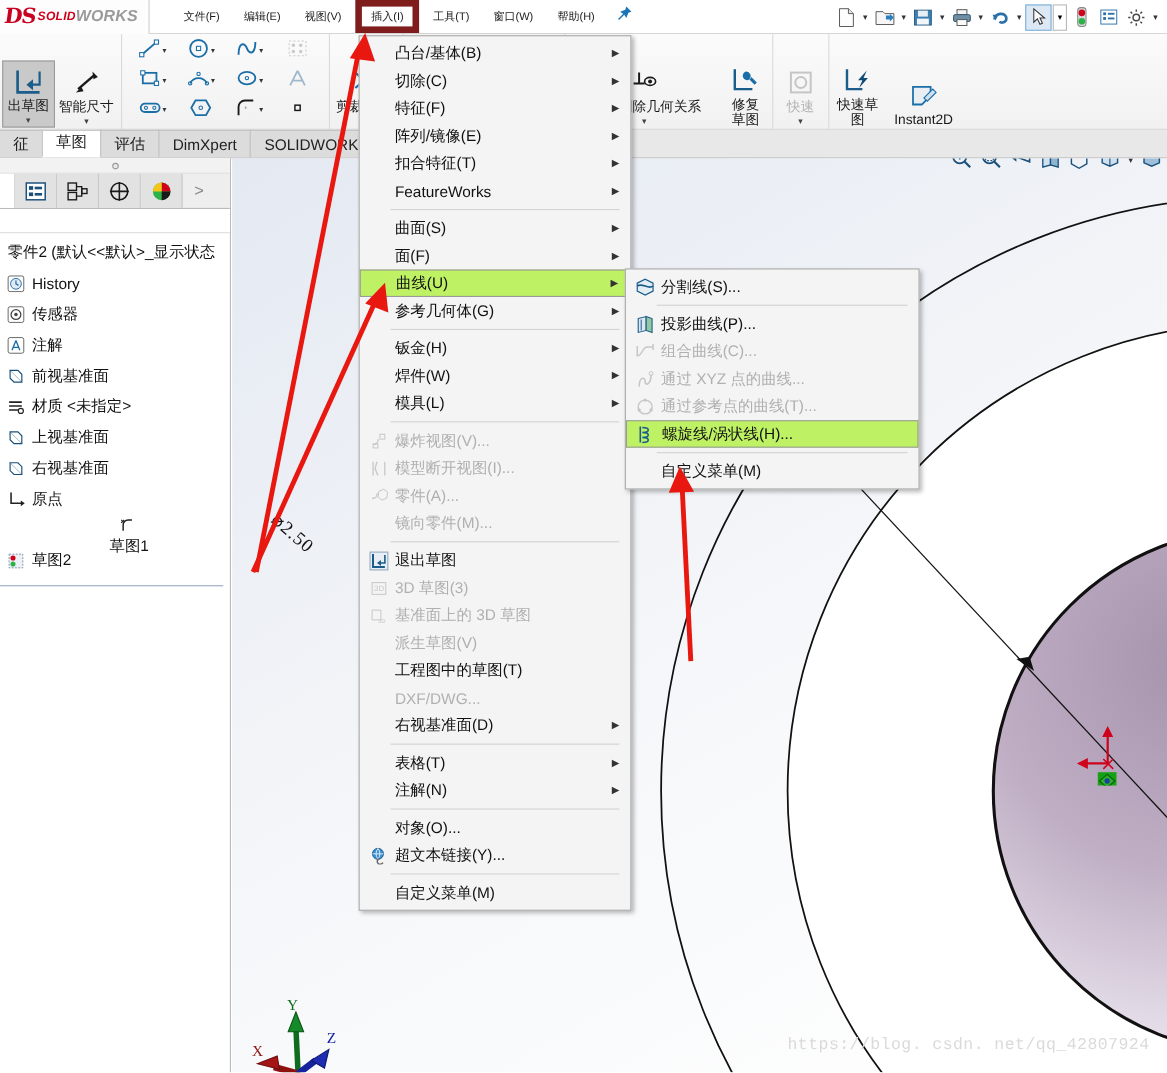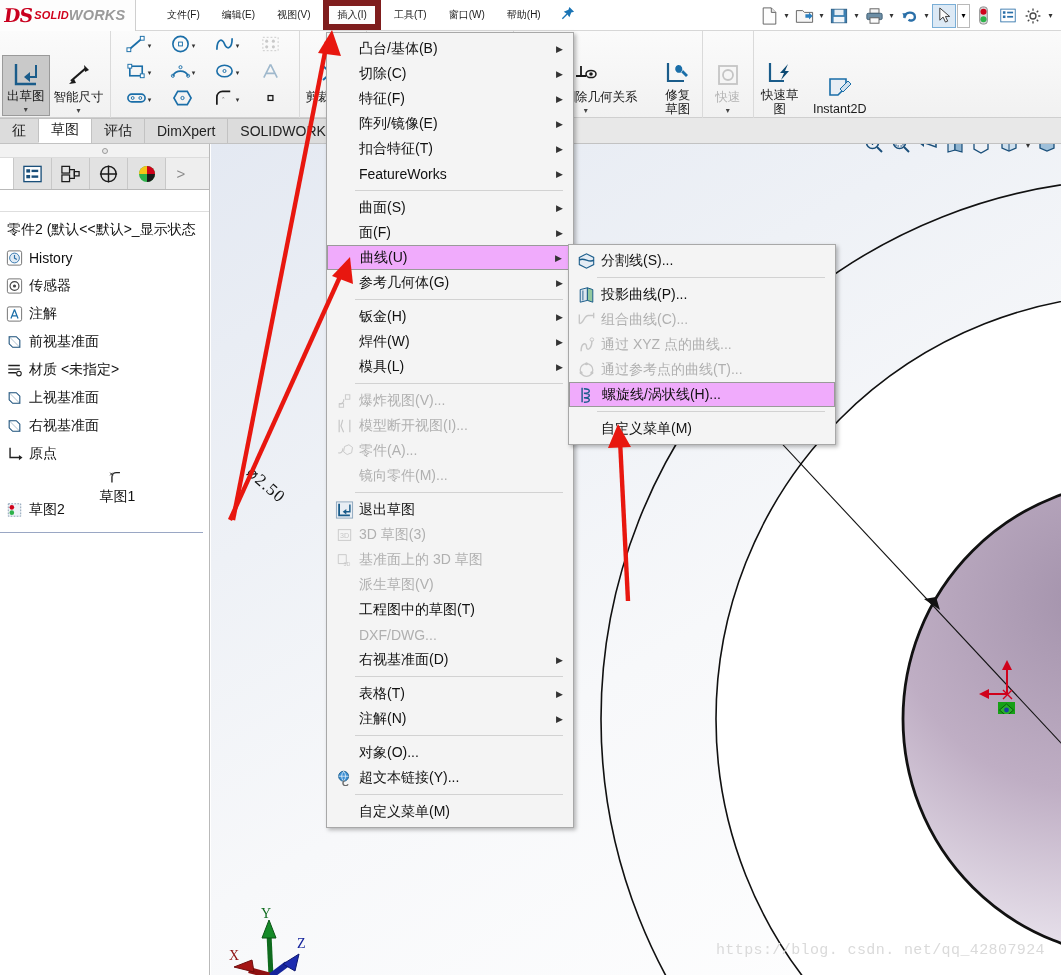--- a/index.html
+++ b/index.html
@@ -117,21 +117,21 @@
   .dropmenu {
     position:absolute; background:#f4f4f4; border:1px solid #a8a8a8;
     box-shadow:2px 2px 4px rgba(0,0,0,.28); font-size:14px; color:#111;
     padding:3px 0;
   }
   .mi { display:flex; align-items:center; height:25px; padding:0 6px; white-space:nowrap; position:relative; }
   .mi .mi-ico { width:22px; flex:0 0 22px; display:flex;align-items:center;justify-content:center; }
   .mi .mi-lbl { flex:1 1 auto; padding-left:4px; }
   .mi .mi-arrow { font-size:9px; color:#333; padding-right:4px; }
   .mi.disabled .mi-lbl { color:#b0b0b0; }
-  .mi.highlight { background:#f0abfc; border:1px solid #9a9a9a; height:25px; }
+  .mi.highlight { background:#bef264; border:1px solid #9a9a9a; height:25px; }
   .msep { height:1px; background:#d2d2d2; margin:4px 10px 4px 28px; }
 
   #insert-menu { left:326px; top:32px; width:248px; }
   #curve-menu  { left:568px; top:244px; width:268px; }
 
   
   .annot { position:absolute; left:0; top:0; width:1061px; height:975px; pointer-events:none; }
 </style>
 </head>
 <body>

